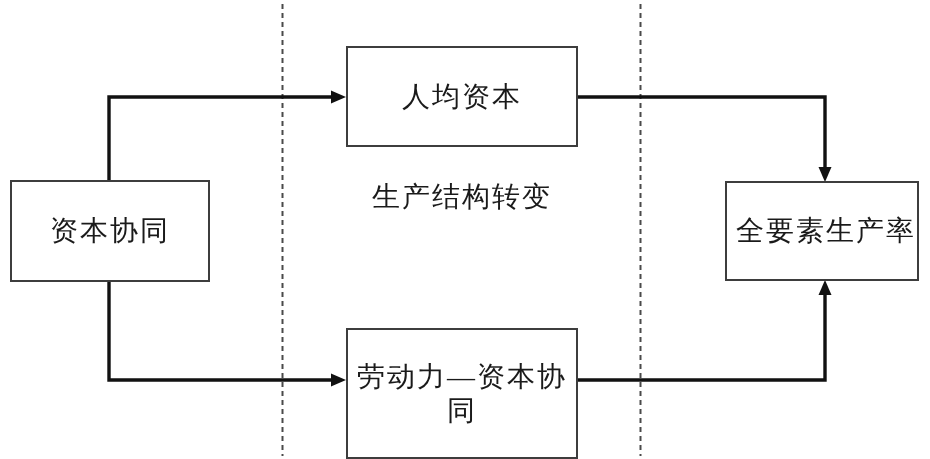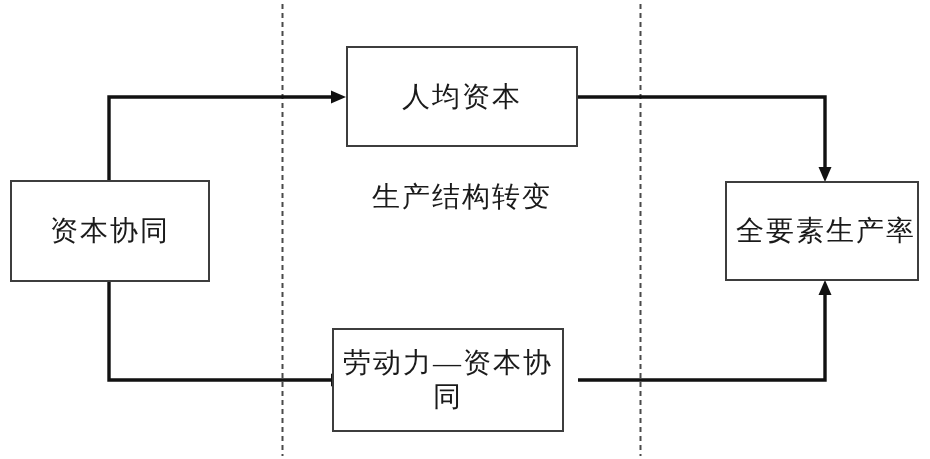--- a/index.html
+++ b/index.html
@@ -27,21 +27,21 @@
     text-align: center;
     font-size: 28px;
     line-height: 34px;
     letter-spacing: 2px;
     box-sizing: border-box;
     z-index: 2;
     gap: 36px;
   }
   .node-ai      { left: 10px;  top: 180px; width: 200px; height: 102px; }
   .node-capital { left: 346px; top: 46px;  width: 232px; height: 101px; }
-  .node-labor   { left: 332px; top: 328px; width: 232px; height: 104px; }
+  .node-labor   { left: 346px; top: 328px; width: 232px; height: 131px; }
   .node-tfp     { left: 725px; top: 181px; width: 194px; height: 100px; padding-left: 8px; }
   .caption {
     position: absolute;
     left: 346px;
     width: 232px;
     text-align: center;
     font-size: 28px;
     letter-spacing: 2px;
     z-index: 2;
   }

